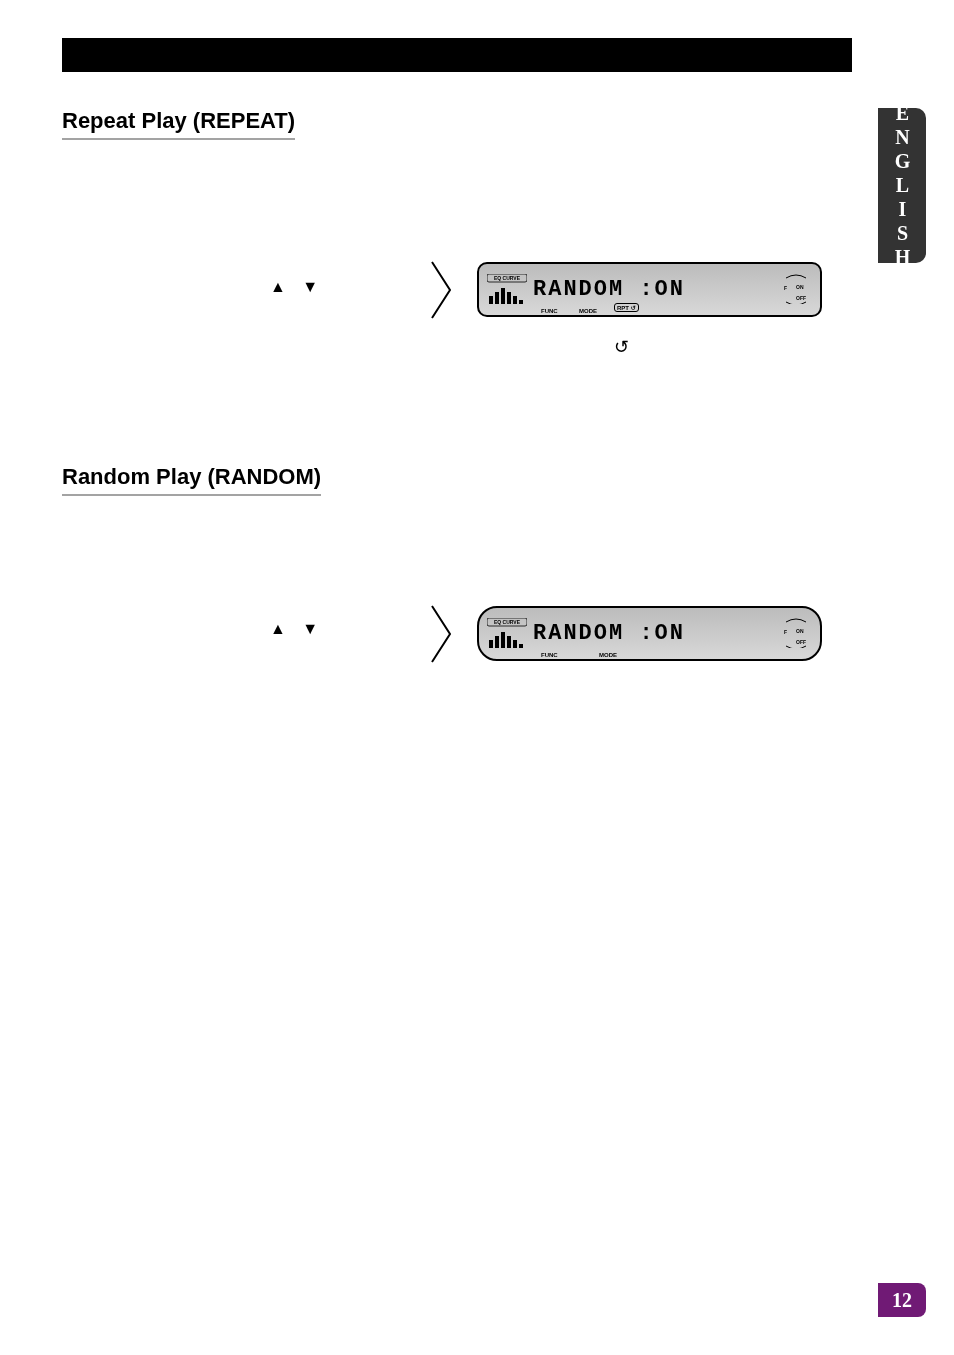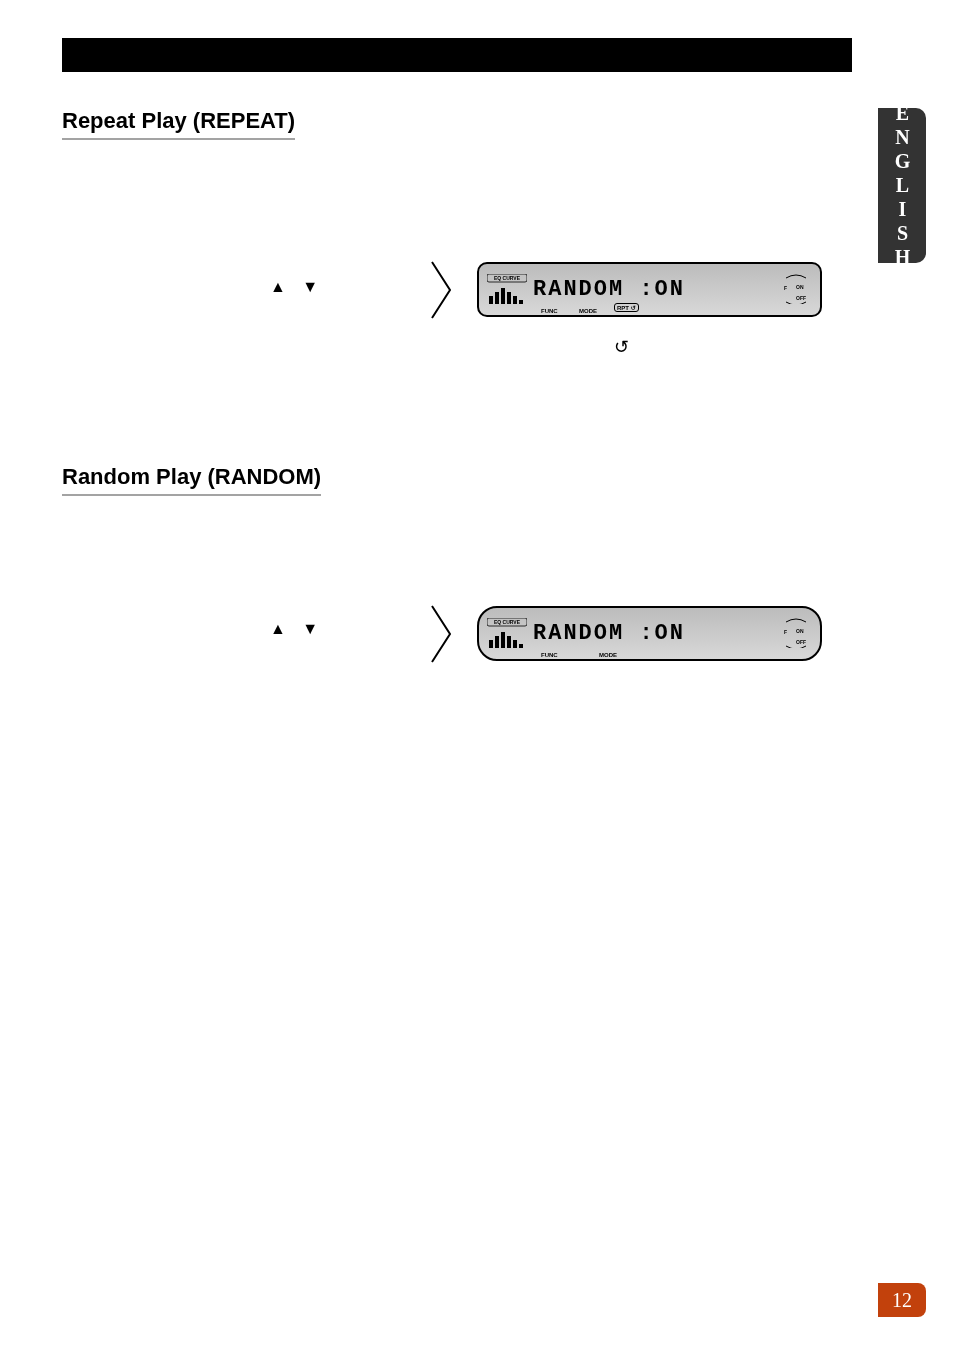--- a/index.html
+++ b/index.html
@@ -111,24 +111,24 @@
     top: 336px;
     left: 614px;
     font-size: 18px;
   }
   .page-num-tab {
     position: absolute;
     bottom: 38px;
     right: 28px;
     width: 48px;
     height: 34px;
-    background: #c2410c;
+    background: #701a75;
     border-radius: 0 8px 8px 0;
     color: #fff;
-    font-weight: normal;
+    font-weight: bold;
     font-size: 20px;
     display: flex;
     align-items: center;
     justify-content: center;
     font-family: Georgia, serif;
   }
   .func-mode {
     position: absolute;
     font-size: 6px;
     font-weight: bold;

